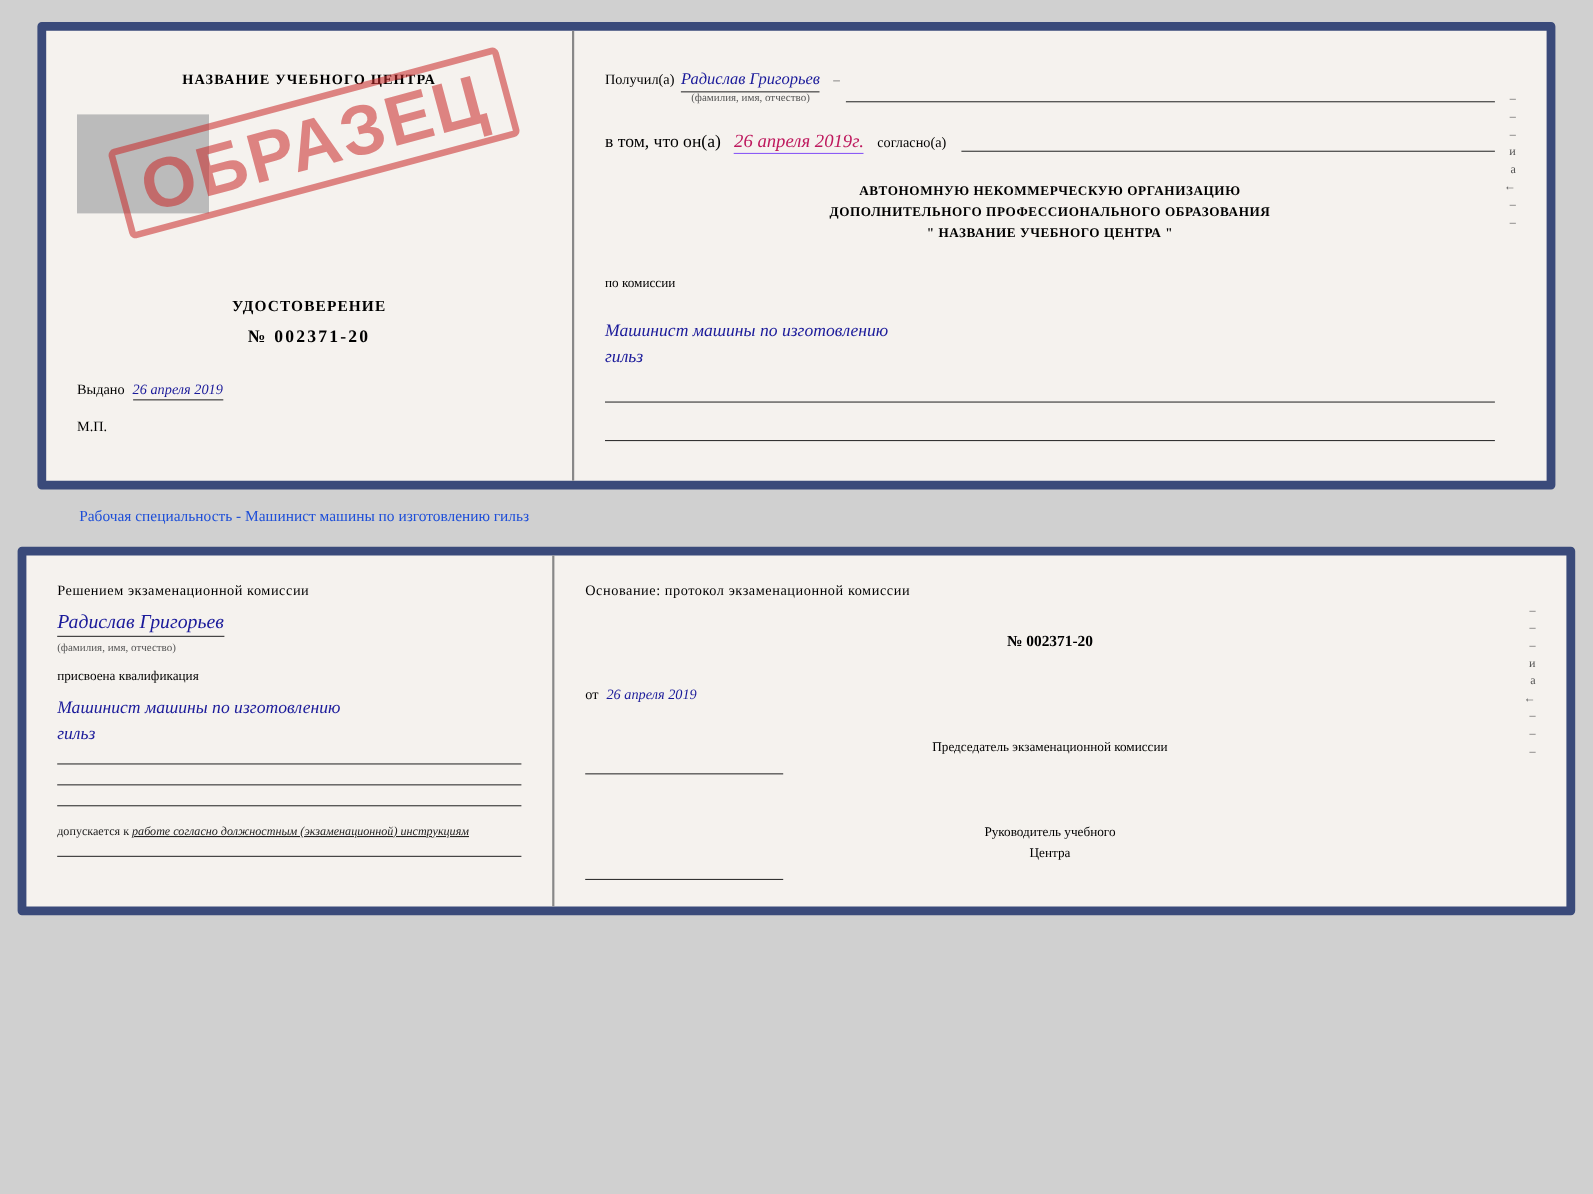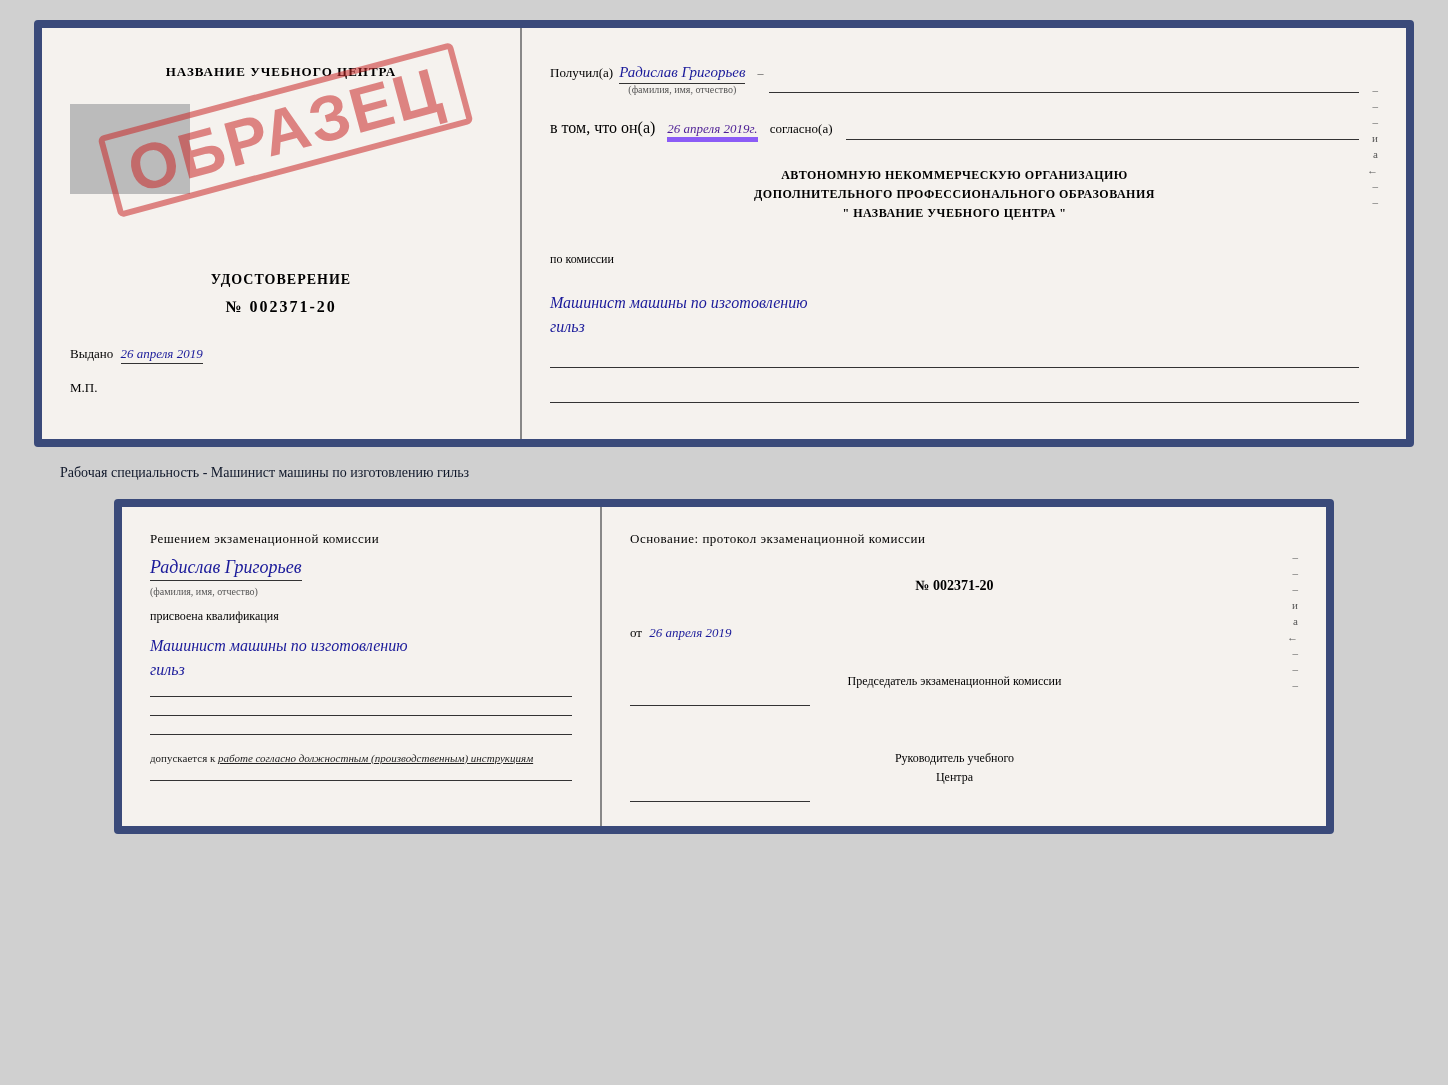--- a/index.html
+++ b/index.html
@@ -142,23 +142,23 @@
     .date-line {
       font-size: 13px;
       display: flex;
       align-items: baseline;
       gap: 6px;
     }
 
     .date-value {
       font-style: italic;
       font-family: cursive, 'Times New Roman';
-      color: #4c1d95;
-      font-size: 13px;
-      border-bottom: 5px solid #8b5cf6;
+      color: #be185d;
+      font-size: 17px;
+      border-bottom: 1px solid #8b5cf6;
     }
 
     .org-block {
       font-size: 12px;
       text-align: center;
       text-transform: uppercase;
       font-weight: bold;
       letter-spacing: 0.5px;
       line-height: 1.6;
     }
@@ -172,32 +172,32 @@
       font-size: 16px;
       font-style: italic;
       font-family: cursive, 'Times New Roman';
       color: #1a1a9a;
       line-height: 1.5;
     }
 
     
     .specialty-label {
       font-size: 14px;
-      color: #0f172a;
+      color: #1d4ed8;
       align-self: flex-start;
-      margin-left: 40px;
+      margin-left: 52px;
     }
 
     
     .bottom-card {
       background: #f5f2ee;
       border: 8px solid #3a4a7a;
       border-radius: 4px;
       display: flex;
-      width: 1220px;
+      width: 1416px;
     }
 
     .bottom-left, .bottom-right {
       padding: 24px 28px;
     }
 
     .bottom-left {
       width: 480px;
       border-right: 2px solid #888;
       display: flex;
@@ -406,21 +406,21 @@
 
     <div class="qualification-value">
       <span>Машинист  машины  по  изготовлению</span><br>
       <span>гильз</span>
     </div>
     <div class="underline-row"></div>
     <div class="underline-row" style="margin-top:8px;"></div>
     <div class="underline-row" style="margin-top:8px;"></div>
 
     <div class="admission-note">
-      <span style="font-style:normal;">допускается к  </span><span style="text-decoration:underline;font-style:italic;">работе согласно должностным (производственным) инструкциям</span>
+      <span style="font-style:normal;">допускается к  </span><span style="text-decoration:underline;font-style:italic;">работе согласно должностным (экзаменационной) инструкциям</span>
     </div>
     <div class="underline-row"></div>
   </div>
 
   <div class="bottom-right">
 
     <div class="flex-row">
       <div class="bottom-right-inner">
 
         <div class="basis-line">Основание:  протокол  экзаменационной  комиссии</div>

